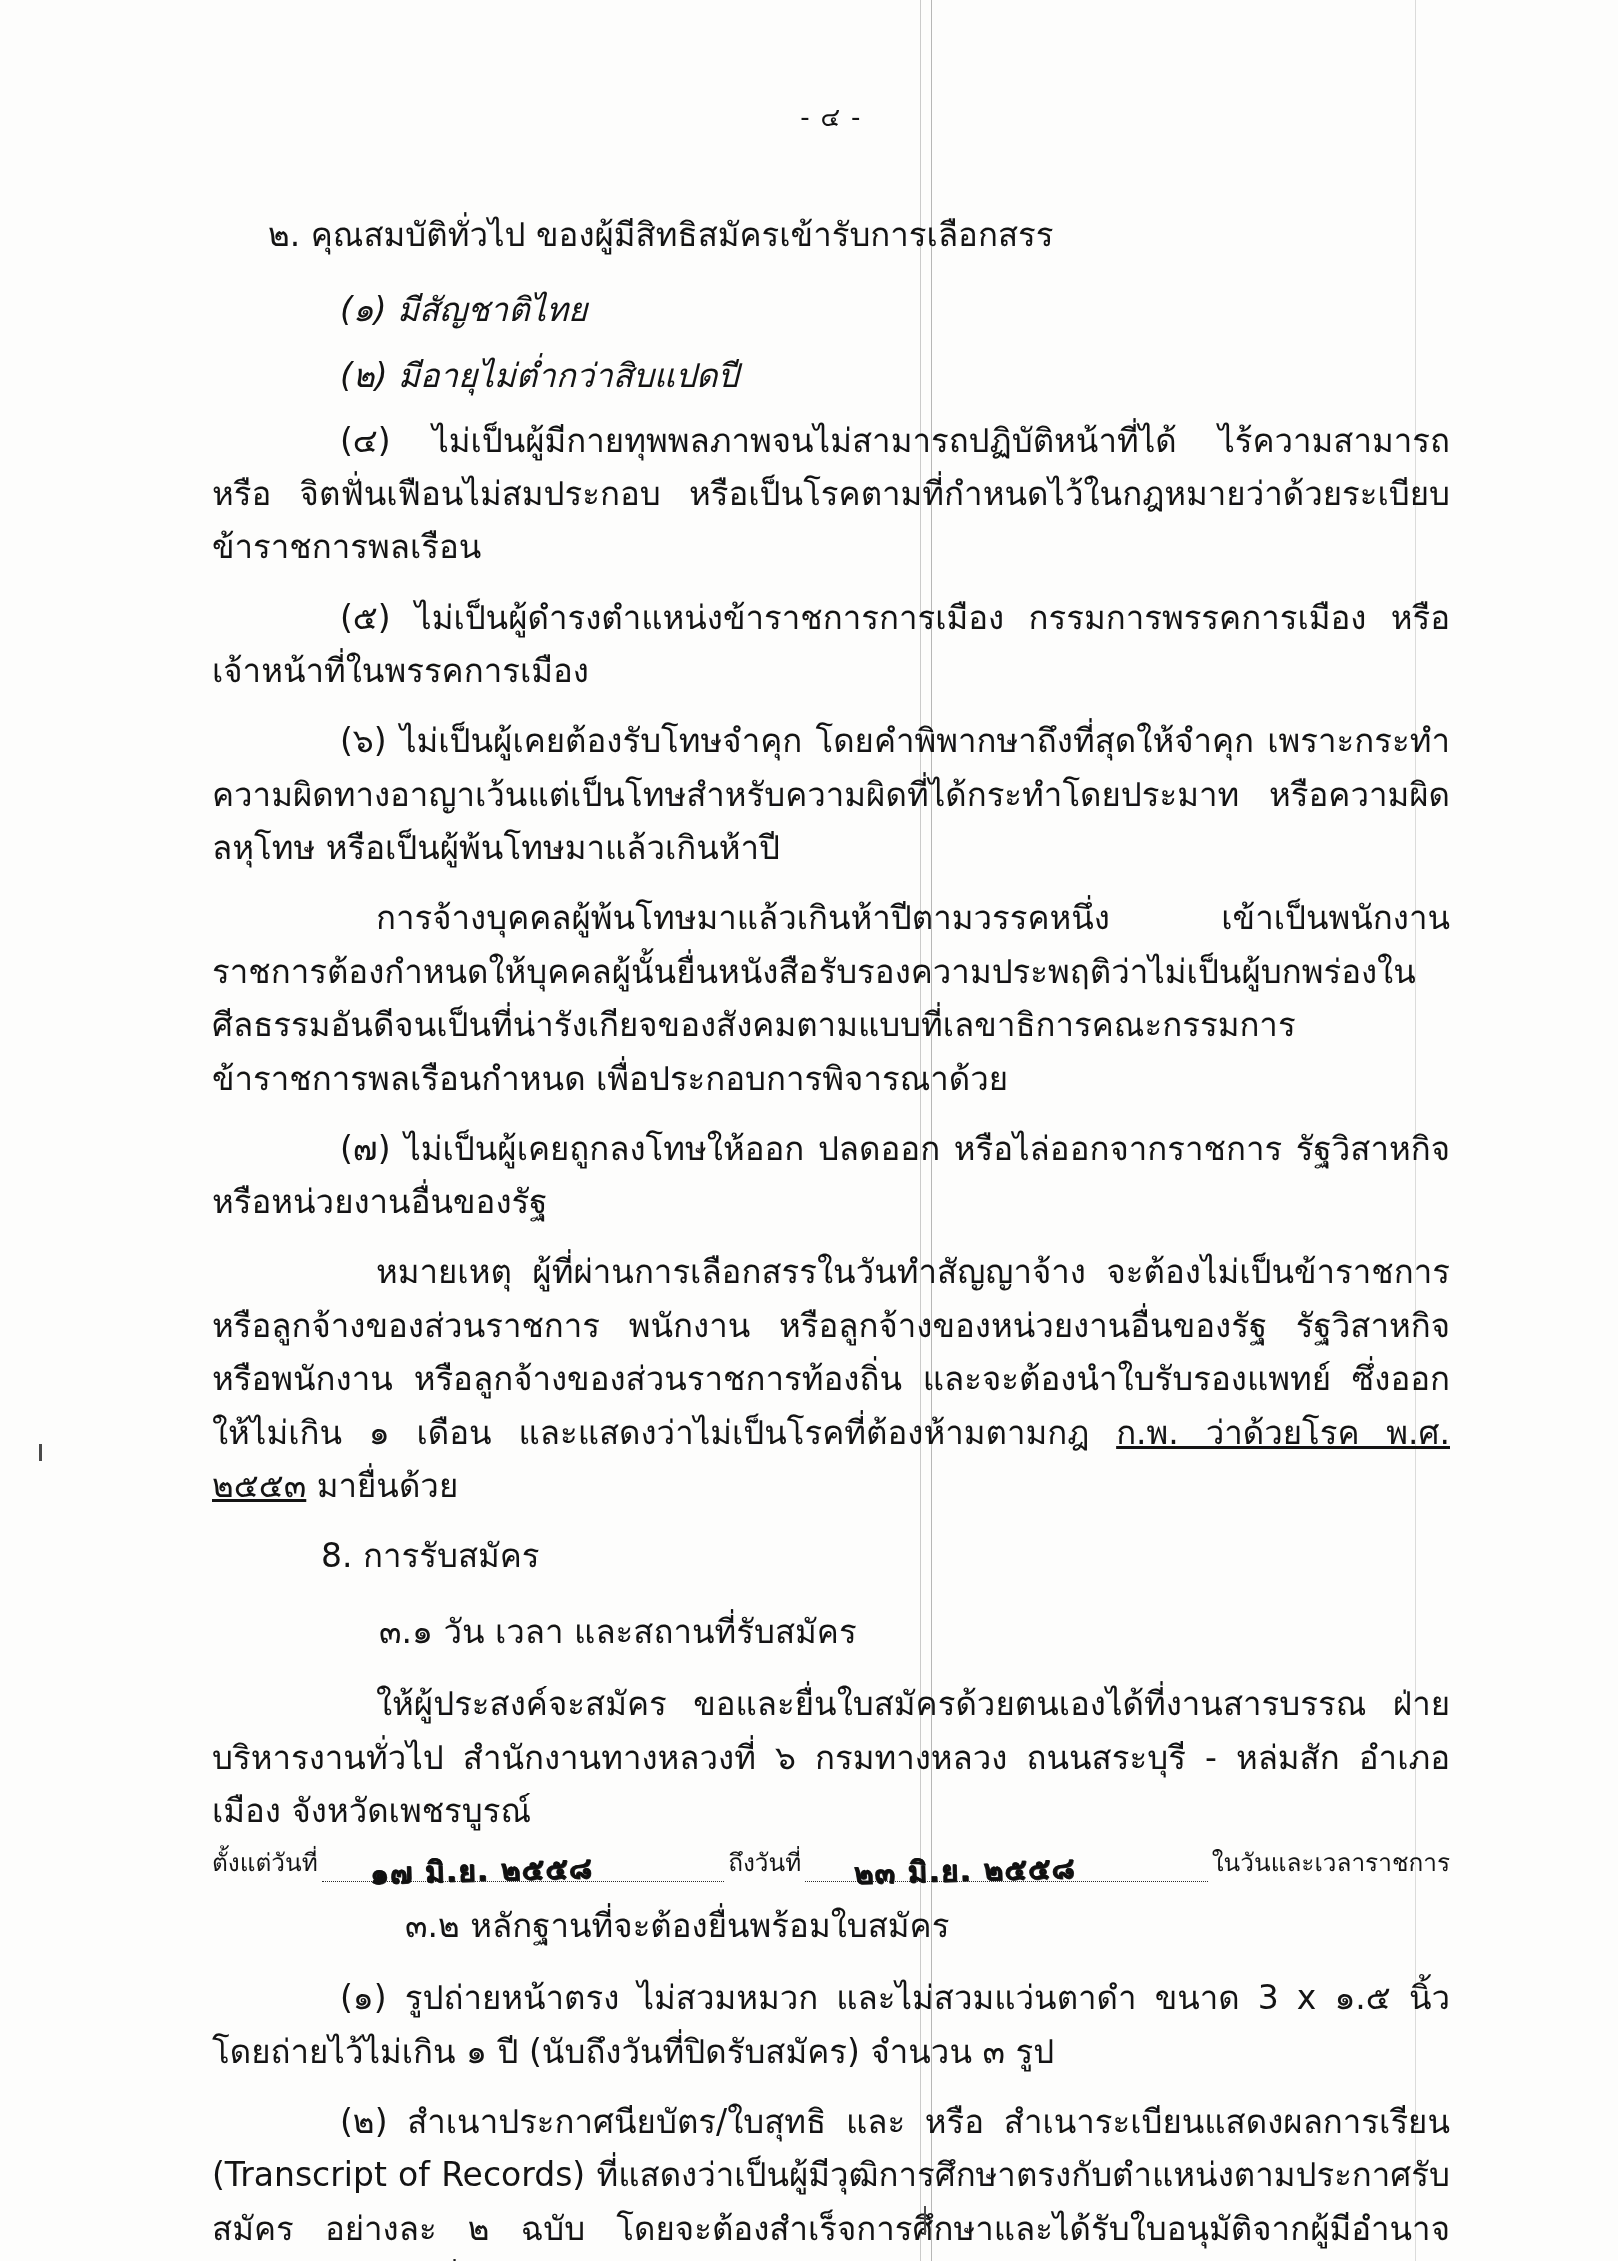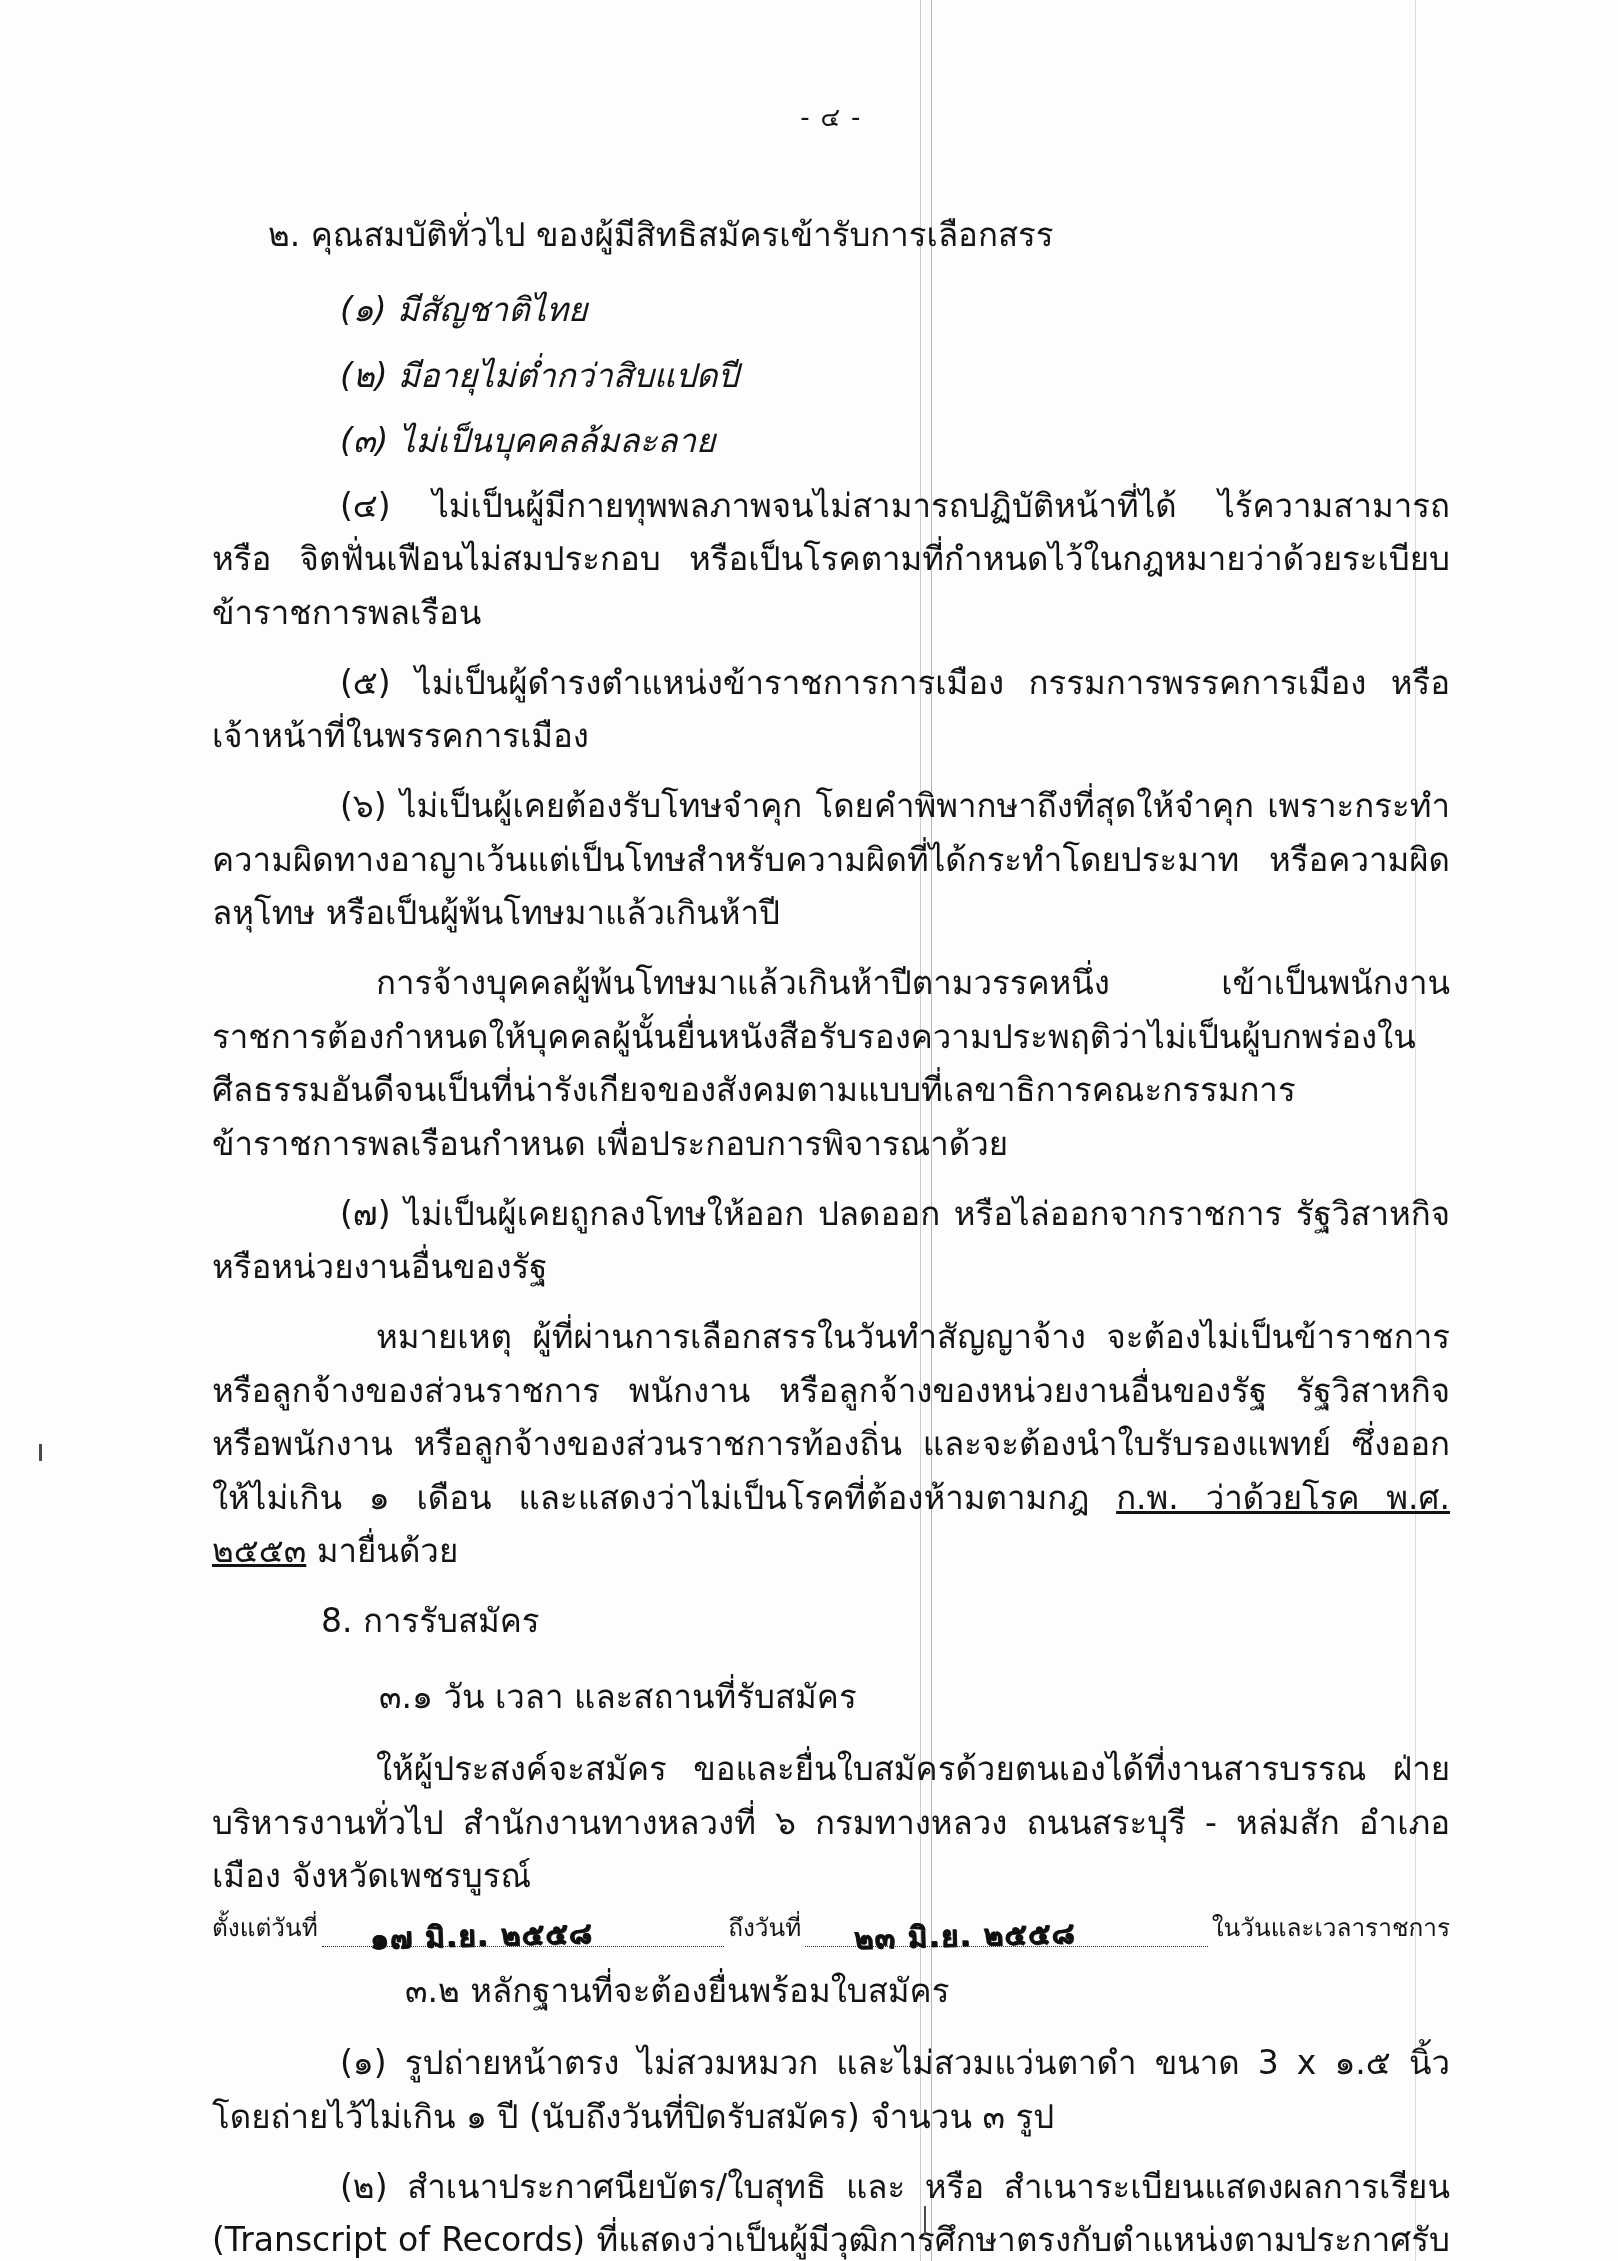--- a/index.html
+++ b/index.html
@@ -126,21 +126,20 @@
   <div class="speck" style="left:39px; top:1444px; width:2.6px; height:16.7px;"></div>
 
   <div class="content">
 
     <div class="page-number">- ๔ -</div>
 
     <p class="heading">๒.  คุณสมบัติทั่วไป ของผู้มีสิทธิสมัครเข้ารับการเลือกสรร</p>
 
     <p class="lvl1 tight">(๑) มีสัญชาติไทย</p>
     <p class="lvl1 tight">(๒) มีอายุไม่ต่ำกว่าสิบแปดปี</p>
-    <p class="lvl1 tight">(๓) ไม่เป็นบุคคลล้มละลาย</p>
 
     <p class="lvl-hang">(๔) ไม่เป็นผู้มีกายทุพพลภาพจนไม่สามารถปฏิบัติหน้าที่ได้ ไร้ความสามารถ หรือ จิตฟั่นเฟือนไม่สมประกอบ หรือเป็นโรคตามที่กำหนดไว้ในกฎหมายว่าด้วยระเบียบข้าราชการพลเรือน</p>
     <p class="lvl-hang">(๕) ไม่เป็นผู้ดำรงตำแหน่งข้าราชการการเมือง กรรมการพรรคการเมือง หรือเจ้าหน้าที่ในพรรคการเมือง</p>
     <p class="lvl-hang">(๖) ไม่เป็นผู้เคยต้องรับโทษจำคุก โดยคำพิพากษาถึงที่สุดให้จำคุก เพราะกระทำความผิดทางอาญาเว้นแต่เป็นโทษสำหรับความผิดที่ได้กระทำโดยประมาท หรือความผิดลหุโทษ หรือเป็นผู้พ้นโทษมาแล้วเกินห้าปี</p>
     <p class="lvl-hang2">การจ้างบุคคลผู้พ้นโทษมาแล้วเกินห้าปีตามวรรคหนึ่ง เข้าเป็นพนักงานราชการต้องกำหนดให้บุคคลผู้นั้นยื่นหนังสือรับรองความประพฤติว่าไม่เป็นผู้บกพร่องในศีลธรรมอันดีจนเป็นที่น่ารังเกียจของสังคมตามแบบที่เลขาธิการคณะกรรมการข้าราชการพลเรือนกำหนด เพื่อประกอบการพิจารณาด้วย</p>
     <p class="lvl-hang">(๗) ไม่เป็นผู้เคยถูกลงโทษให้ออก ปลดออก หรือไล่ออกจากราชการ รัฐวิสาหกิจ หรือหน่วยงานอื่นของรัฐ</p>
 
     <p class="lvl-hang2"><span>หมายเหตุ ผู้ที่ผ่านการเลือกสรรในวันทำสัญญาจ้าง จะต้องไม่เป็นข้าราชการ หรือลูกจ้างของส่วนราชการ พนักงาน หรือลูกจ้างของหน่วยงานอื่นของรัฐ รัฐวิสาหกิจ หรือพนักงาน หรือลูกจ้างของส่วนราชการท้องถิ่น และจะต้องนำใบรับรองแพทย์ ซึ่งออกให้ไม่เกิน ๑ เดือน และแสดงว่าไม่เป็นโรคที่ต้องห้ามตามกฎ </span><span class="u">ก.พ. ว่าด้วยโรค พ.ศ. ๒๕๕๓</span><span> มายื่นด้วย</span></p>
 
     <p class="heading" style="padding-left:109px;">8.  การรับสมัคร</p>

